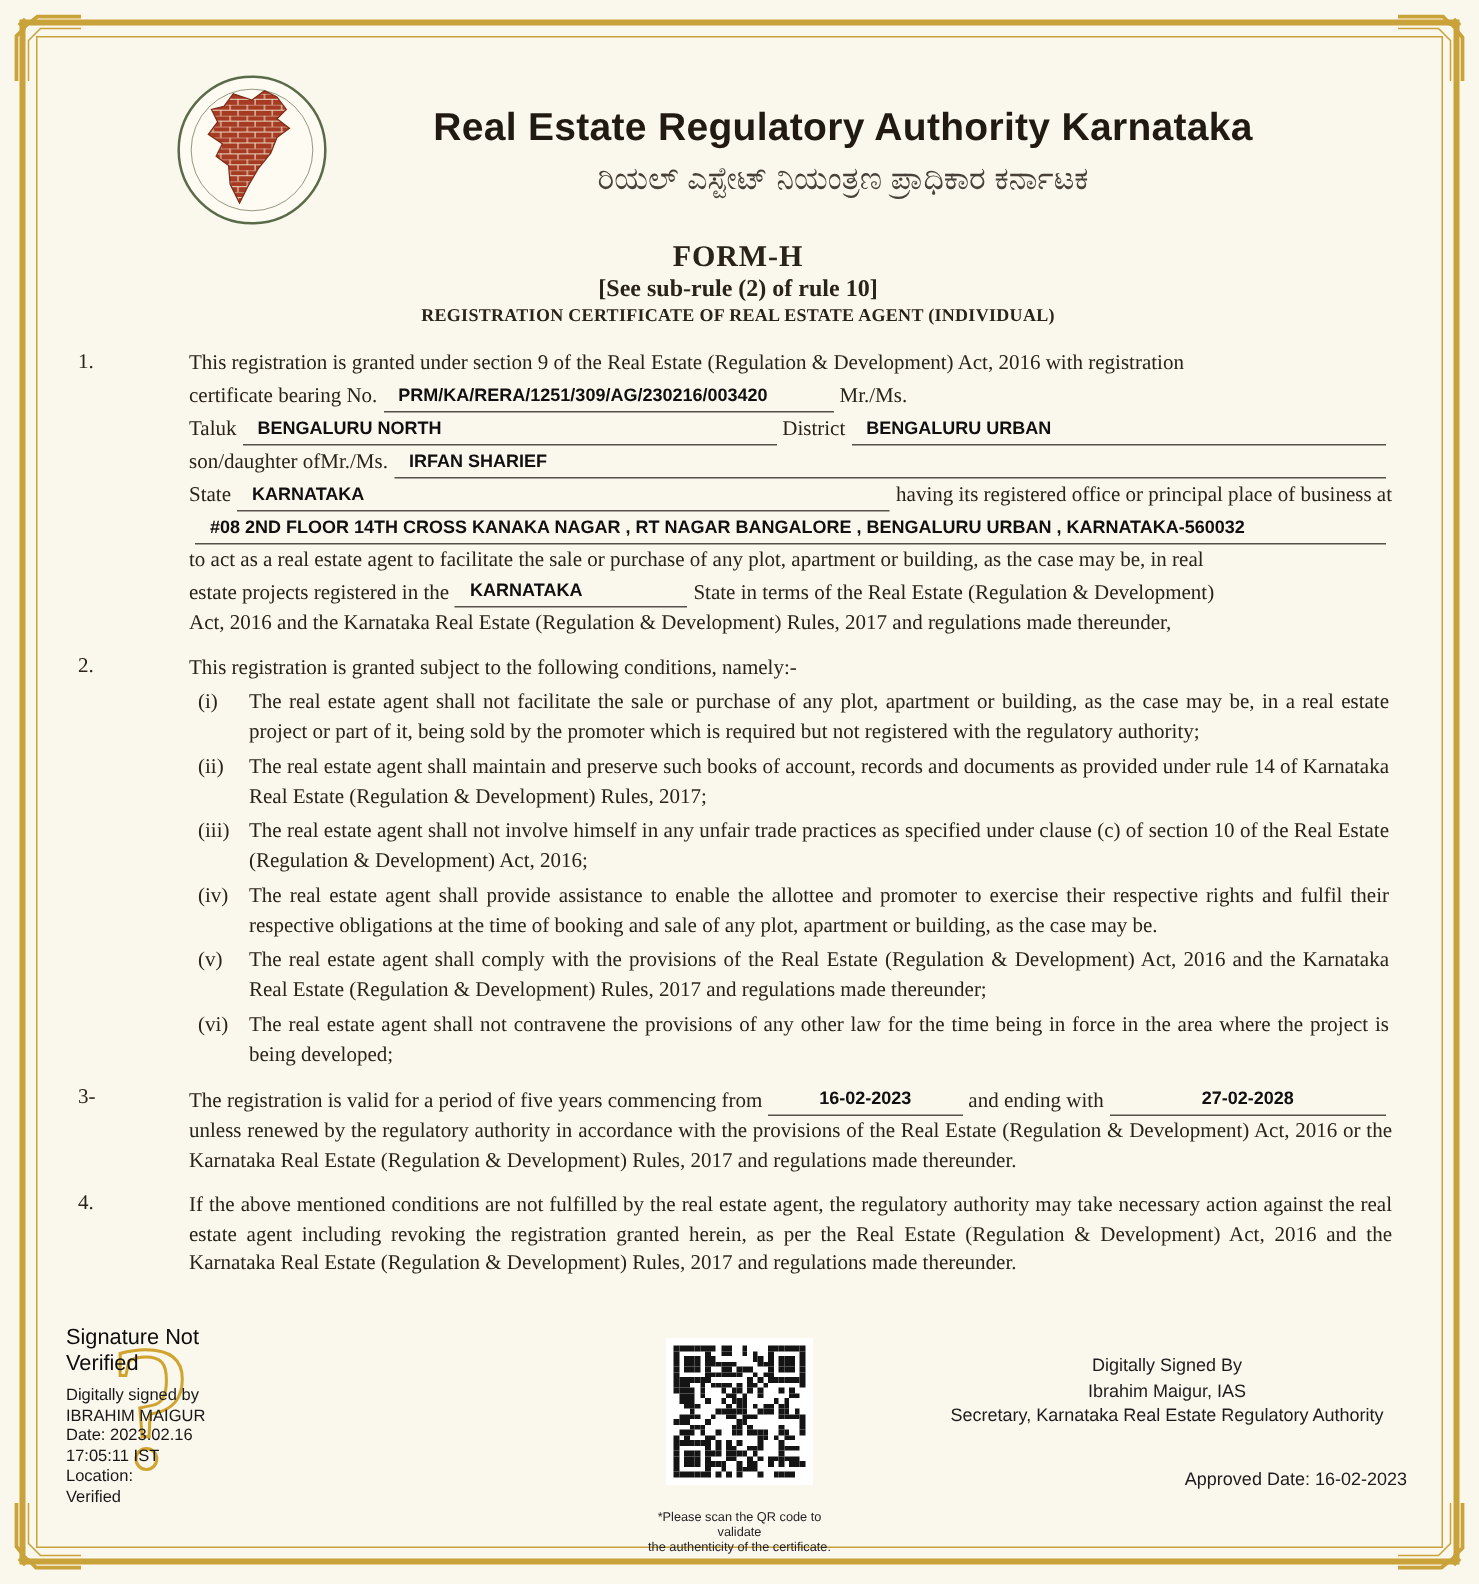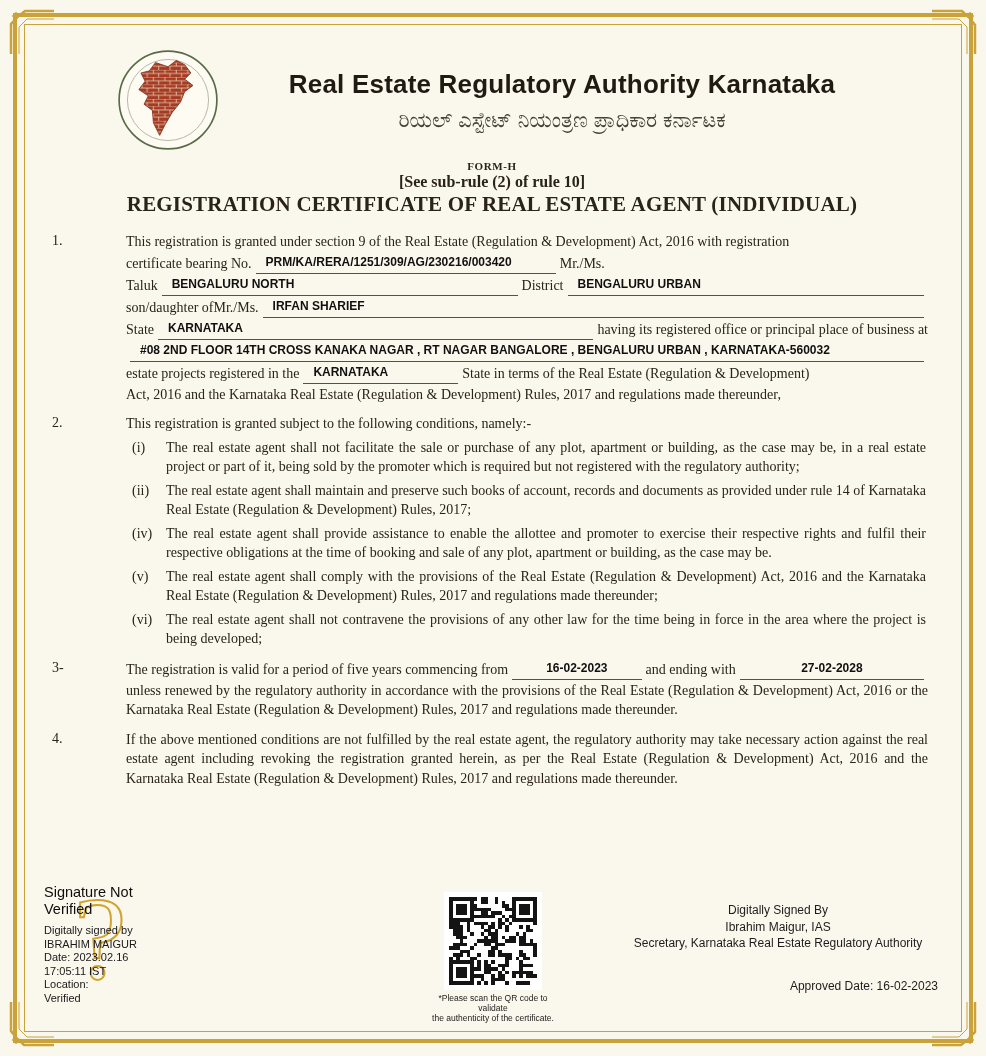--- a/index.html
+++ b/index.html
@@ -30,23 +30,23 @@
     font-family:"Liberation Sans", sans-serif;
     font-weight:bold; font-size:26px; color:#201a12; letter-spacing:0.2px;
   }
   .title-kn {
     font-family:"Liberation Sans","DejaVu Sans",sans-serif;
     font-size:21px; color:#47413a; margin-top:8px;
   }
 
   
   .form-head { text-align:center; margin-top:8px; font-weight:bold; }
-  .form-title { font-size:11px; letter-spacing:0.6px; }
+  .form-title { font-size:20px; letter-spacing:0.6px; }
   .rule-ref  { font-size:16px; margin-top:1px; }
-  .cert-title { font-size:21px; margin-top:1px; letter-spacing:0.2px; }
+  .cert-title { font-size:12px; margin-top:1px; letter-spacing:0.2px; }
 
   
   .clauses { margin-top:14px; font-size:14px; line-height:19.5px; }
   .clause { display:flex; margin-top:9px; }
   .clause-num { width:30px; flex:0 0 auto; padding-left:2px; }
   .clause-body { flex:1; padding-right:6px; text-align:justify;margin-left:46px; }
 
   .tline { margin-top:1px; }
   .fline { display:flex; align-items:flex-end; margin-top:2px; white-space:nowrap; }
   .lbl { flex:0 0 auto; }
@@ -82,21 +82,21 @@
   }
   .sig-status { position:relative; z-index:1; font-size:14.5px; color:#0d0d0d; line-height:17px; }
   .sig-details { position:relative; z-index:1; margin-top:6px; font-size:11px; color:#181818; line-height:13.5px; }
 
   .qr-wrap { position:absolute; left:428px; top:16px; width:130px; text-align:center; }
   .qr-code {
     display:grid; grid-template-columns:repeat(25,1fr); grid-template-rows:repeat(25,1fr);
     width:98px; height:98px; background:#ffffff; padding:5px; margin:0 auto;
   }
   .qr-code div { background:#141414; }
-  .qr-caption { margin-top:3px; font-family:"Liberation Sans", sans-serif; font-size:8.5px; color:#222; line-height:10px; }
+  .qr-caption { margin-top:16px; font-family:"Liberation Sans", sans-serif; font-size:8.5px; color:#222; line-height:10px; }
 
   .signatory { position:absolute; right:48px; top:26px; width:320px; text-align:center;
     font-family:"Liberation Sans", sans-serif; font-size:12px; color:#1c1c1c; line-height:16.5px; }
   .approved { margin-top:26px; text-align:right; font-size:12px; }
 </style>
 </head>
 <body>
 
 <div class="page">
   <div class="frame-outer"></div>
@@ -171,40 +171,45 @@
             <span class="blank grow">IRFAN SHARIEF</span>
           </div>
           <div class="fline">
             <span class="lbl">State</span>
             <span class="blank grow">KARNATAKA</span>
             <span class="lbl">having its registered office or principal place of business at</span>
           </div>
           <div class="fline">
             <span class="blank grow">#08 2ND FLOOR 14TH CROSS KANAKA NAGAR , RT NAGAR BANGALORE , BENGALURU URBAN , KARNATAKA-560032</span>
           </div>
+          <div class="tline">to act as a real estate agent to facilitate the sale or purchase of any plot, apartment or building, as the case may be, in real</div>
           <div class="fline">
             <span class="lbl">estate projects registered in the</span>
             <span class="blank pad-r" style="padding-right:70px">KARNATAKA</span>
             <span class="lbl">State in terms of the Real Estate (Regulation &amp; Development)</span>
           </div>
           <div class="tline">Act, 2016 and the Karnataka Real Estate (Regulation &amp; Development) Rules, 2017 and regulations made thereunder,</div>
         </div>
       </div>
 
       <div class="clause">
         <div class="clause-num">2.</div>
         <div class="clause-body">
           <div class="tline">This registration is granted subject to the following conditions, namely:-</div>
           <div class="cond">
             <div class="cond-label">(i)</div>
             <div class="cond-text">The real estate agent shall not facilitate the sale or purchase of any plot, apartment or building, as the case may be, in a real estate project or part of it, being sold by the promoter which is required but not registered with the regulatory authority;</div>
           </div>
           <div class="cond">
             <div class="cond-label">(ii)</div>
             <div class="cond-text">The real estate agent shall maintain and preserve such books of account, records and documents as provided under rule 14 of Karnataka Real Estate (Regulation &amp; Development) Rules, 2017;</div>
+          </div>
+          <div class="cond">
+            <div class="cond-label">(iii)</div>
+            <div class="cond-text">The real estate agent shall not involve himself in any unfair trade practices as specified under clause (c) of section 10 of the Real Estate (Regulation &amp; Development) Act, 2016;</div>
           </div>
           <div class="cond">
             <div class="cond-label">(iv)</div>
             <div class="cond-text">The real estate agent shall provide assistance to enable the allottee and promoter to exercise their respective rights and fulfil their respective obligations at the time of booking and sale of any plot, apartment or building, as the case may be.</div>
           </div>
           <div class="cond">
             <div class="cond-label">(v)</div>
             <div class="cond-text">The real estate agent shall comply with the provisions of the Real Estate (Regulation &amp; Development) Act, 2016 and the Karnataka Real Estate (Regulation &amp; Development) Rules, 2017 and regulations made thereunder;</div>
           </div>
           <div class="cond">

